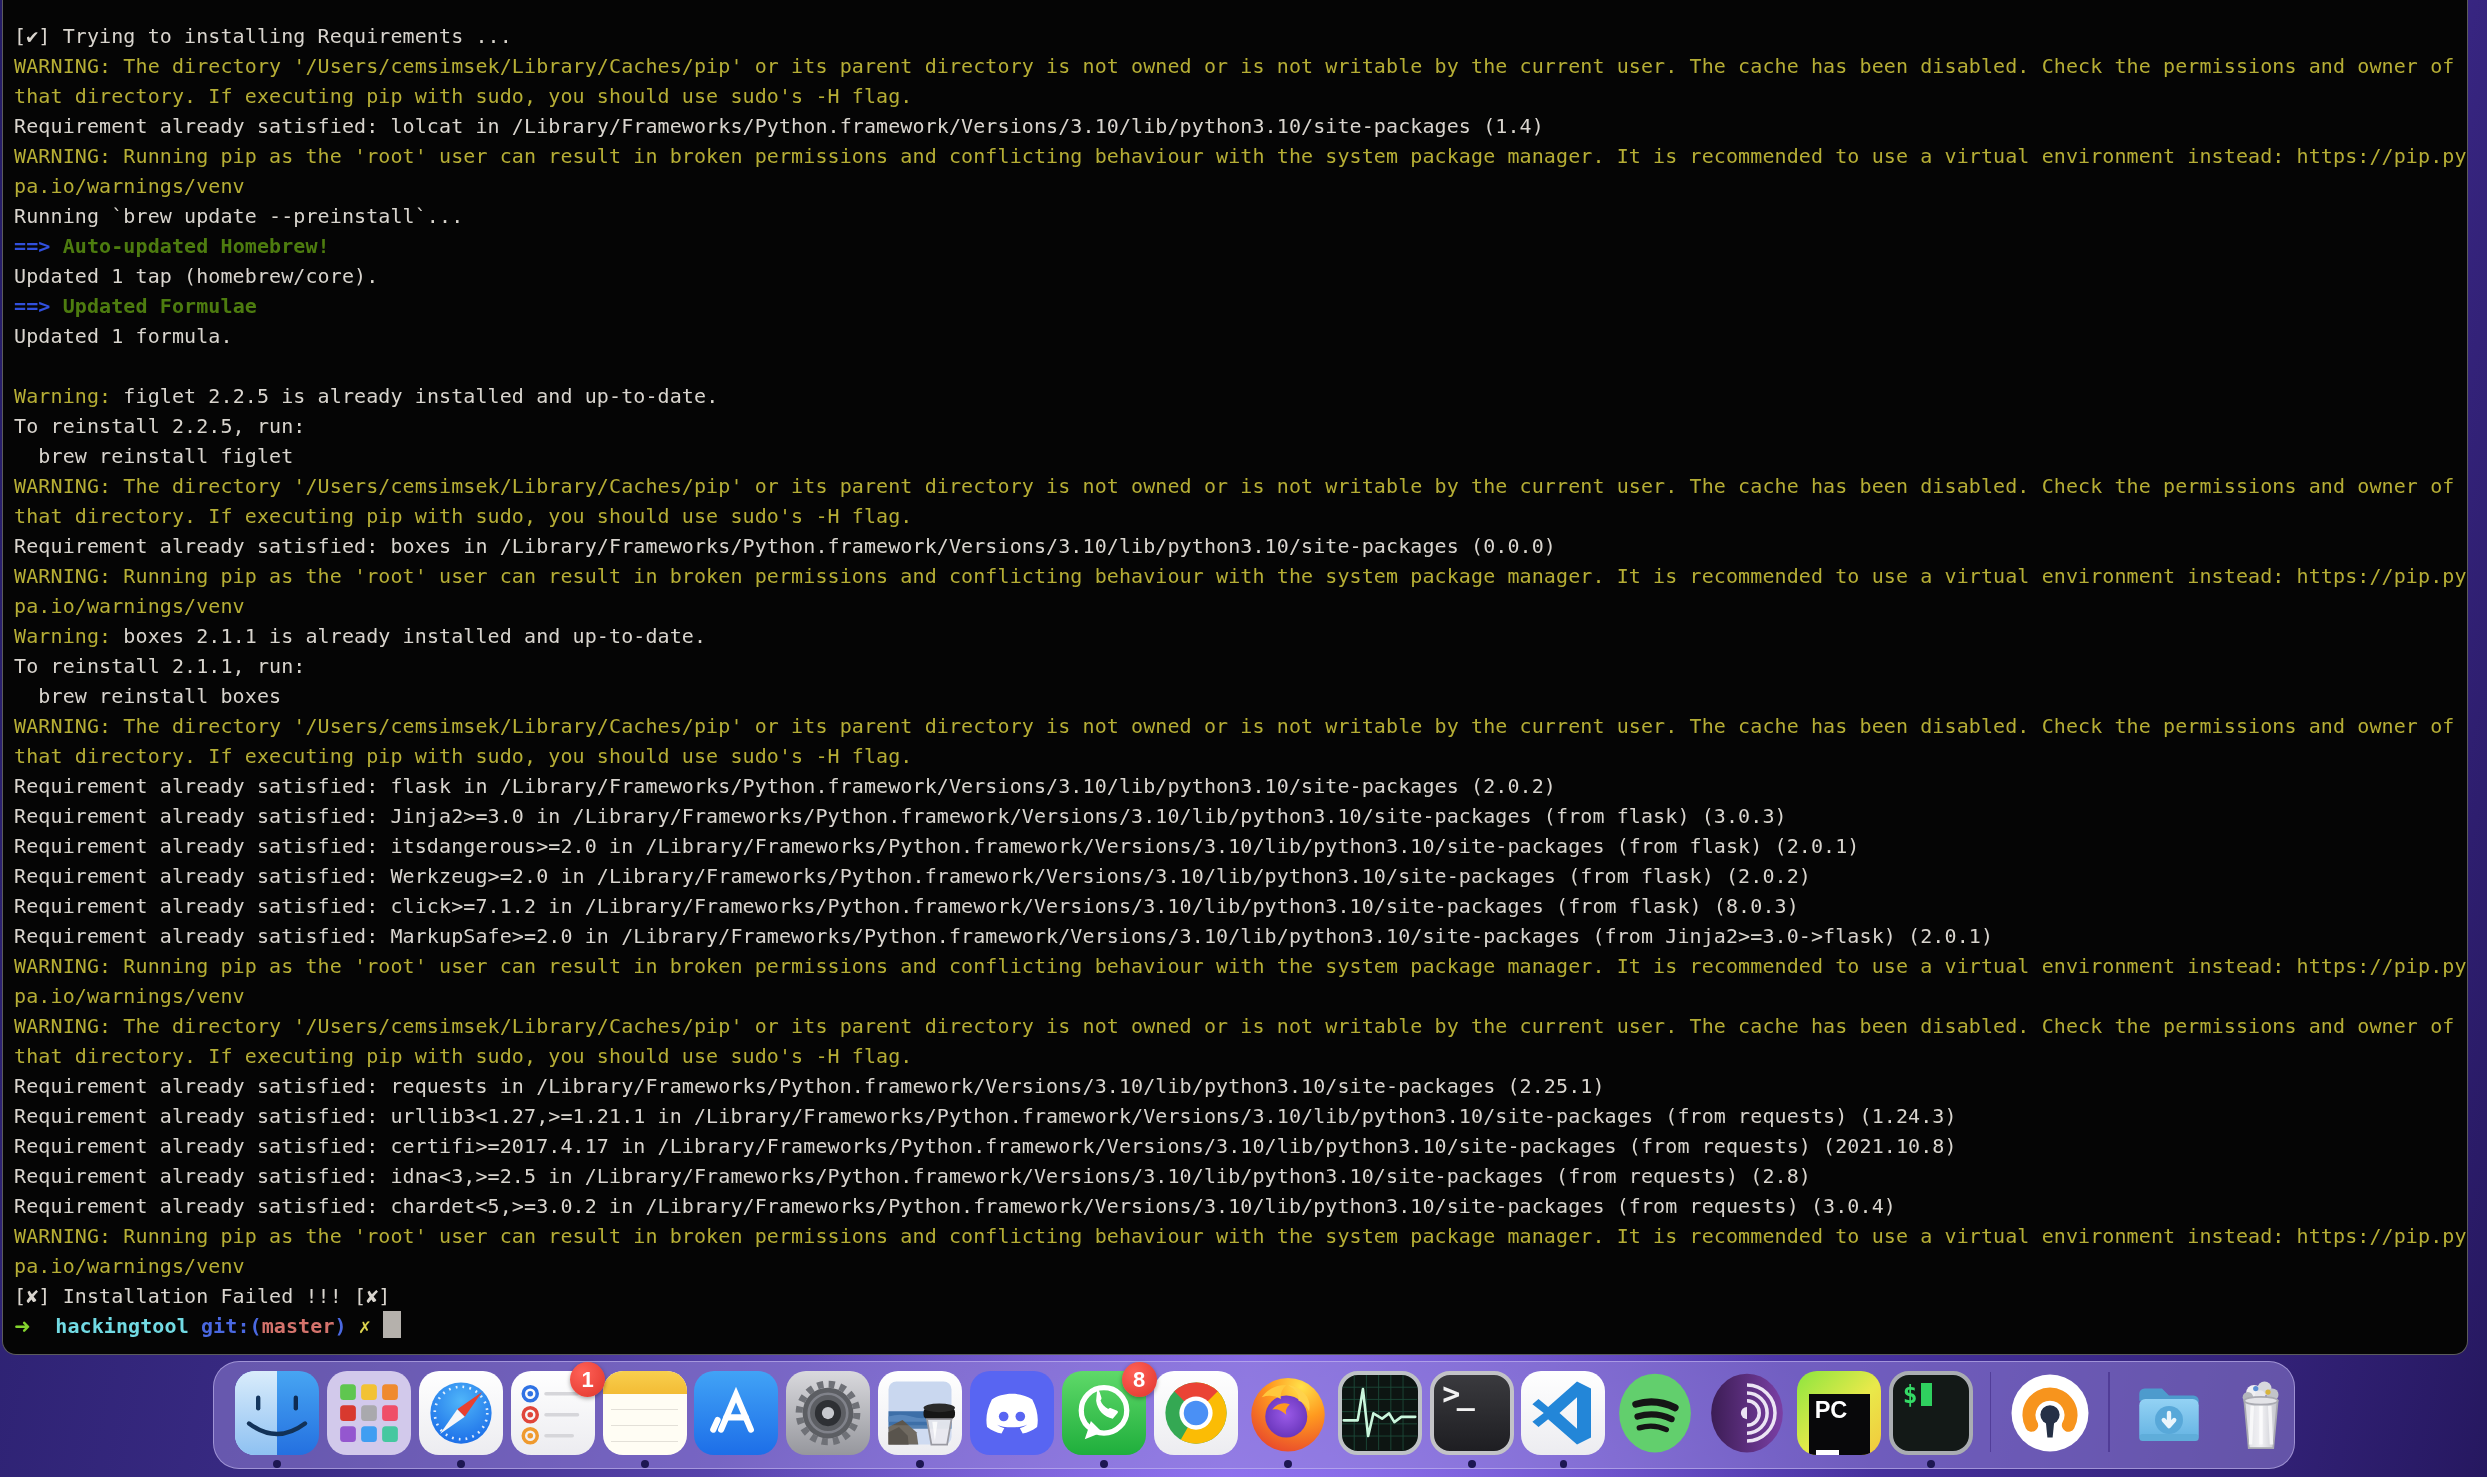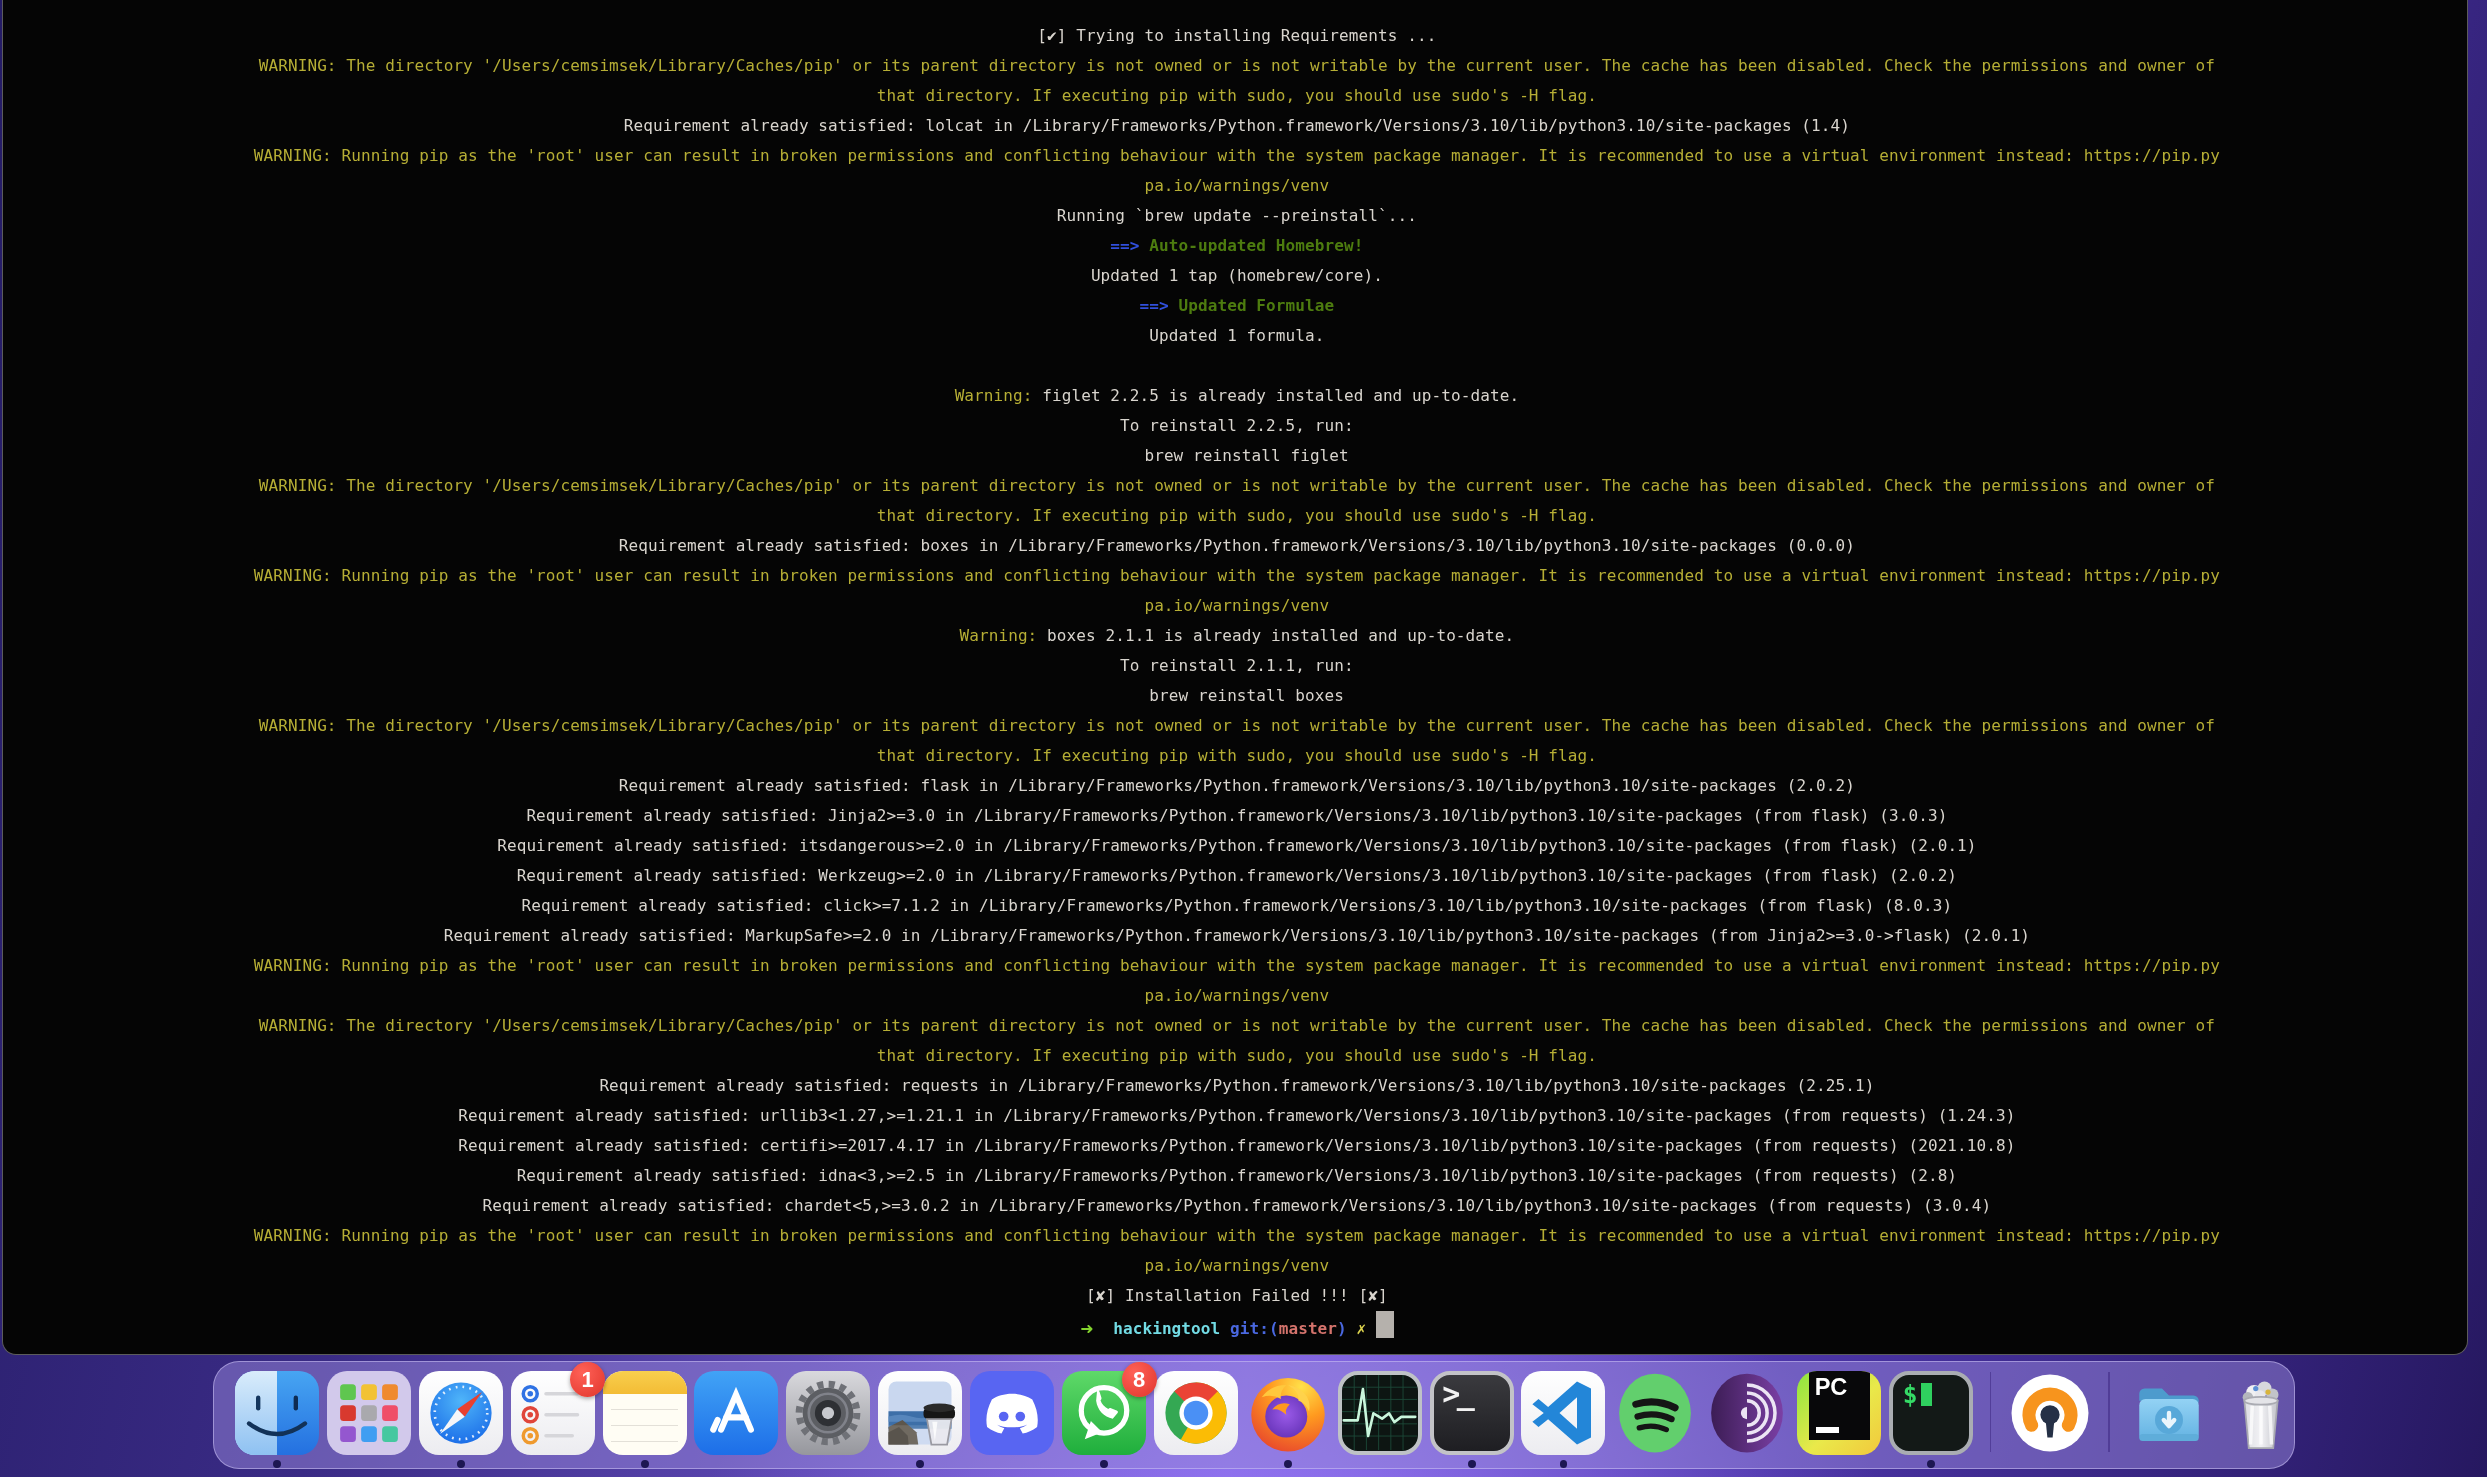--- a/index.html
+++ b/index.html
@@ -12,23 +12,22 @@
   }
   
   .term{
     position:absolute;left:1.7px;top:0;width:2466px;height:1355px;box-sizing:border-box;
     background:#050505;border:1.7px solid #5c5c5c;border-top:none;
     border-radius:0 0 14px 14px;overflow:hidden;
   }
   .tout{
     padding:21px 7px 0 11.4px;
     font-family:"DejaVu Sans Mono","Liberation Mono",monospace;
-    font-size:16px;line-height:30px;letter-spacing:0.1px;
+    font-size:20px;line-height:30px;letter-spacing:0.1px;
     white-space:pre;
-    text-align:center;
   }
   .trow{height:30px;}
   .seg-t{color:#d9d5ce;}
   .seg-w{color:#b6ae35;}
   .seg-b{color:#3150dd;font-weight:bold;}
   .seg-h{color:#4d7c0f;font-weight:bold;}
   .seg-g{color:#84d42e;font-weight:bold;font-family:"DejaVu Sans","DejaVu Sans Mono",monospace;}
   .seg-c{color:#72dbe4;font-weight:bold;}
   .seg-bl{color:#4a68e0;font-weight:bold;}
   .seg-r{color:#d4736c;font-weight:bold;}
@@ -64,21 +63,21 @@
   .bg-appstore{background:linear-gradient(180deg,#41a3f6,#1d6ee8);}
   .bg-settings{background:linear-gradient(180deg,#d9d9dd,#96979d);}
   .bg-discord{background:#5865f2;}
   .bg-whatsapp{background:linear-gradient(180deg,#5fd969,#1fae3c);}
   .bg-ecg{background:#0d1512;border:4.4px solid #bfc2c6;box-sizing:border-box;border-radius:20px;}
   .bg-termapp{background:linear-gradient(180deg,#3a3a3e,#1e1e22);border:4.4px solid #c3c3c7;box-sizing:border-box;border-radius:20px;}
   .bg-pycharm{background:linear-gradient(135deg,#8be53f,#e9e94a 55%,#f2c83c);}
   .bg-iterm{background:#131917;border:4.4px solid #aaadb2;box-sizing:border-box;border-radius:20px;}
   .bg-notes{background:#fffdf4;}
   .term-glyph{position:absolute;left:8.7px;top:1.7px;color:#f2f2f2;font:bold 30px "DejaVu Sans Mono",monospace;letter-spacing:-3.5px;}
-  .pc-inner{position:absolute;left:11.4px;top:0;width:61px;height:69px;background:#08080a;}
+  .pc-inner{position:absolute;left:11.4px;top:23px;width:61px;height:69px;background:#08080a;}
   .pc-text{position:absolute;left:6.1px;top:3.5px;color:#fff;font:800 23.6px "Liberation Sans",sans-serif;letter-spacing:0;}
   .pc-bar{position:absolute;left:7px;bottom:7px;width:23px;height:6.1px;background:#fff;}
   .it-text{position:absolute;left:9.6px;top:5.2px;color:#35da66;font:bold 24.5px "DejaVu Sans Mono",monospace;}
   .it-cur{position:absolute;left:28px;top:8.7px;width:11.4px;height:23px;background:#2fd05f;}
   .notes-top{position:absolute;left:0;top:0;right:0;height:23.6px;background:linear-gradient(180deg,#f8cf4e,#f3bc35);}
   .notes-line{position:absolute;left:8.7px;right:8.7px;height:1.7px;background:#e3e0d8;}
 </style>
 </head>
 <body>
 

